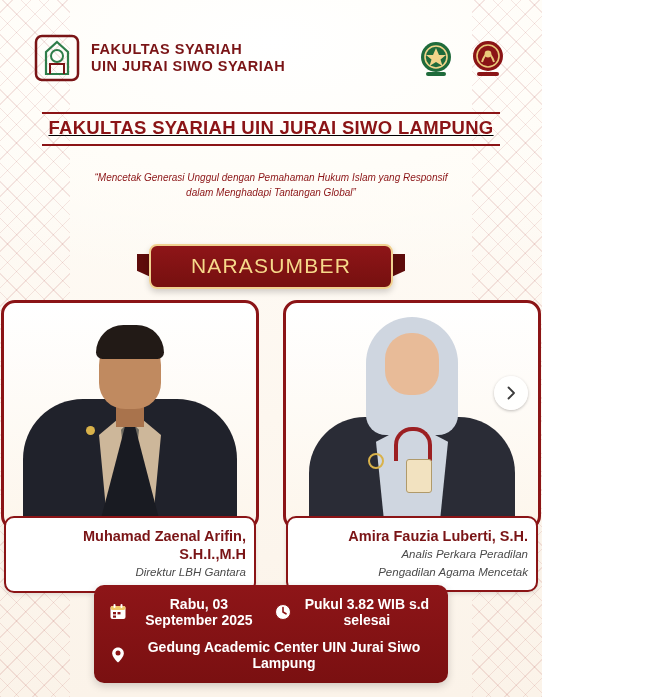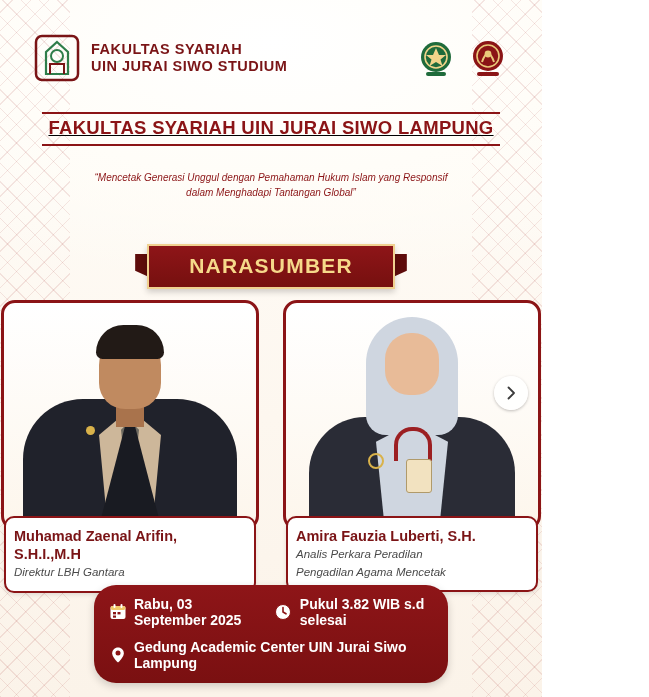--- a/index.html
+++ b/index.html
@@ -89,23 +89,23 @@
   }
   
   .ribbon-wrap {
     position: absolute; top: 244px; left: 0; right: 0;
     display: flex; justify-content: center; z-index: 6;
   }
   .ribbon {
     position: relative;
     background: linear-gradient(180deg,#8e1518 0%, #76100f 100%);
     color: #f6d98a;
-    font-size: 21px; font-weight: bold; letter-spacing: 1.2px;
+    font-size: 21px; font-weight: normal; letter-spacing: 1.2px;
     padding: 8px 40px 9px;
-    border-radius: 0;
+    border-radius: 8px;
     border: 2px solid #f0d190;
     box-shadow: 0 3px 6px rgba(0,0,0,.18);
   }
   .ribbon::before, .ribbon::after {
     content: ""; position: absolute; top: 8px;
     width: 16px; height: 24px; background: #5e0c0b;
     z-index: -1;
   }
   .ribbon::before { left: -14px; clip-path: polygon(0 0, 100% 0, 100% 100%, 0 70%); }
   .ribbon::after { right: -14px; clip-path: polygon(0 0, 100% 0, 100% 70%, 0 100%); }
@@ -171,21 +171,21 @@
 
   
   .nameplate {
     position: relative;
     margin: -14px auto 0;
     width: 252px;
     background: #ffffff;
     border: 2px solid #8b1416;
     border-radius: 10px;
     padding: 9px 8px 10px;
-    text-align: left;
+    text-align: right;
     box-shadow: 0 2px 4px rgba(0,0,0,.10);
     z-index: 7;
   }
   .nameplate .nm {
     font-size: 14.5px; font-weight: bold; color: #7a1416; line-height: 1.25;
   }
   .nameplate .rl {
     font-size: 11.5px; color: #4a4a4a; line-height: 1.35; margin-top: 2px; font-style: italic;
   }
 
@@ -197,25 +197,26 @@
     box-shadow: 0 1px 3px rgba(0,0,0,.25);
     display: flex; align-items: center; justify-content: center;
     z-index: 20;
   }
   .carousel-arrow svg { display:block; }
 
   
   .info {
     position: absolute; left: 94px; right: 94px; bottom: 14px;
     background: linear-gradient(180deg,#8e1518 0%, #7a1011 100%);
-    border-radius: 22px;
+    border-radius: 10px;
     padding: 11px 14px 12px;
     color: #ffffff;
     z-index: 8;
     box-shadow: 0 3px 8px rgba(0,0,0,.18);
+    text-align: center;
   }
   .info-row {
     display: flex; align-items: center; justify-content: center; gap: 10px;
     font-size: 14px; font-weight: bold;
   }
   .info-row + .info-row { margin-top: 11px; }
   .info-item { display: flex; align-items: center; gap: 7px; }
   .ico { width: 19px; height: 19px; flex: 0 0 19px; display:flex; align-items:center; justify-content:center; }
   .ico svg { display: block; }
 </style>
@@ -233,21 +234,21 @@
       <div class="brand-logo">
         <svg width="46" height="52" viewBox="0 0 46 52">
           <rect x="2" y="4" width="42" height="44" rx="6" fill="none" stroke="#7a1416" stroke-width="2.5"></rect>
           <path d="M23 10 L34 20 L34 42 L12 42 L12 20 Z" fill="none" stroke="#2f7d4a" stroke-width="2.2"></path>
           <circle cx="23" cy="24" r="6" fill="none" stroke="#2f7d4a" stroke-width="2"></circle>
           <path d="M16 42 L16 32 L30 32 L30 42" fill="none" stroke="#7a1416" stroke-width="2"></path>
         </svg>
       </div>
       <div class="brand-text">
         <div class="brand-line1">FAKULTAS SYARIAH</div>
-        <div class="brand-line2">UIN JURAI SIWO STUDIUM</div>
+        <div class="brand-line2">UIN JURAI SIWO SYARIAH</div>
       </div>
     </div>
     <div class="header-logos">
       <div class="hlogo">
         <svg width="40" height="42" viewBox="0 0 40 42">
           <circle cx="20" cy="20" r="15" fill="#1f6b3b"></circle>
           <circle cx="20" cy="20" r="11" fill="none" stroke="#f1d48a" stroke-width="1.6"></circle>
           <path d="M20 11 L23 18 L30 18 L24.5 22.5 L26.5 29 L20 25 L13.5 29 L15.5 22.5 L10 18 L17 18 Z" fill="#f1d48a"></path>
           <rect x="10" y="35" width="20" height="4" rx="2" fill="#1f6b3b"></rect>
         </svg>

